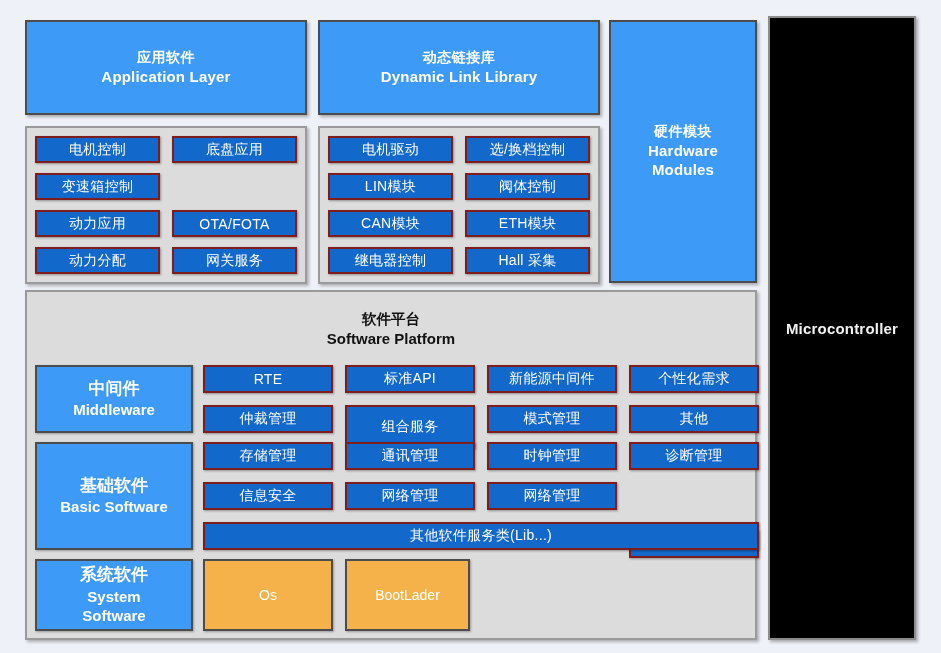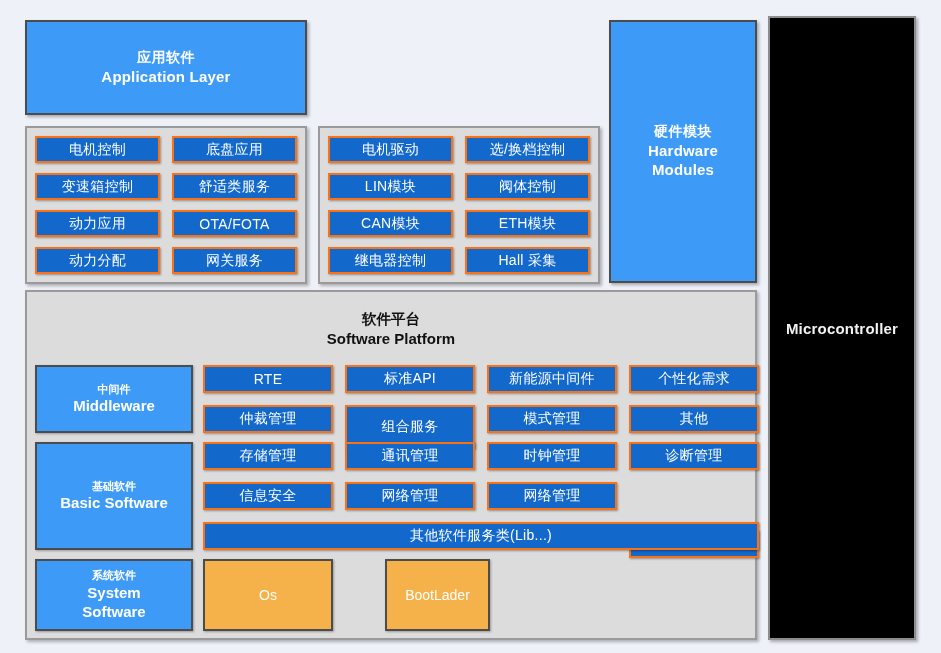--- a/index.html
+++ b/index.html
@@ -41,21 +41,21 @@
   .hdr-box .en { display: block; font-size: 15px; letter-spacing: .2px; }
 
   .panel {
     background: #dcdcdc;
     border: 2px solid #9a9a9a;
     box-shadow: 2px 2px 3px rgba(0,0,0,0.28);
   }
 
   .btn {
     background: #1268cb;
-    border: 2px solid #f97316;
+    border: 2px solid #7f1d1d;
     box-shadow: 1px 1px 2px rgba(0,0,0,0.35);
     color: #ffffff;
     display: flex;
     align-items: center;
     justify-content: center;
     text-align: center;
     font-size: 14px;
     letter-spacing: .3px;
     box-sizing: border-box;
   }
@@ -80,21 +80,21 @@
     color: #ffffff;
     font-weight: bold;
     display: flex;
     flex-direction: column;
     align-items: center;
     justify-content: center;
     text-align: center;
     line-height: 1.3;
     box-sizing: border-box;
   }
-  .side-label .cn { font-size: 11px; }
+  .side-label .cn { font-size: 17px; }
   .side-label .en { font-size: 15px; }
 
   .platform-title {
     position: absolute;
     left: 0;
     width: 100%;
     text-align: center;
     color: #111111;
     font-weight: bold;
     line-height: 1.3;
@@ -120,38 +120,43 @@
 
 <div id="canvas">
 
   <div class="abs hdr-box" style="left:25px; top:20px; width:282px; height:95px;">
     <div>
       <span class="cn">应用软件</span>
       <span class="en">Application Layer</span>
     </div>
   </div>
 
+  <div class="abs hdr-box" style="left:318px; top:20px; width:282px; height:95px;">
+    <div>
+      <span class="cn">动态链接库</span>
+      <span class="en">Dynamic Link Library</span>
+    </div>
+  </div>
 
   <div class="abs hdr-box" style="left:609px; top:20px; width:148px; height:263px;">
     <div>
       <span class="cn">硬件模块</span>
       <span class="en">Hardware</span>
       <span class="en">Modules</span>
     </div>
   </div>
 
   <div class="abs mcu" style="left:768px; top:16px; width:148px; height:624px;">
     <span>Microcontroller</span>
   </div>
 
   <div class="abs panel" style="left:25px; top:126px; width:282px; height:158px;">
     <div class="abs btn" style="left:8px;  top:8px;   width:125px; height:27px;">电机控制</div>
     <div class="abs btn" style="left:145px;top:8px;   width:125px; height:27px;">底盘应用</div>
     <div class="abs btn" style="left:8px;  top:45px;  width:125px; height:27px;">变速箱控制</div>
-    <div class="abs btn" style="left:145px;top:45px;  width:125px; height:27px;">舒适类服务</div>
     <div class="abs btn" style="left:8px;  top:82px;  width:125px; height:27px;">动力应用</div>
     <div class="abs btn" style="left:145px;top:82px;  width:125px; height:27px;">OTA/FOTA</div>
     <div class="abs btn" style="left:8px;  top:119px; width:125px; height:27px;">动力分配</div>
     <div class="abs btn" style="left:145px;top:119px; width:125px; height:27px;">网关服务</div>
   </div>
 
   <div class="abs panel" style="left:318px; top:126px; width:282px; height:158px;">
     <div class="abs btn" style="left:8px;  top:8px;   width:125px; height:27px;">电机驱动</div>
     <div class="abs btn" style="left:145px;top:8px;   width:125px; height:27px;">选/换档控制</div>
     <div class="abs btn" style="left:8px;  top:45px;  width:125px; height:27px;">LIN模块</div>
@@ -201,16 +206,16 @@
 
     <div class="abs btn" style="left:176px; top:230px; width:556px; height:28px;">其他软件服务类(Lib...)</div>
 
     <div class="abs side-label" style="left:8px; top:267px; width:158px; height:72px;">
       <span class="cn">系统软件</span>
       <span class="en">System</span>
       <span class="en">Software</span>
     </div>
 
     <div class="abs btn-orange" style="left:176px; top:267px; width:130px; height:72px;">Os</div>
-    <div class="abs btn-orange" style="left:318px; top:267px; width:105px; height:72px;margin-left:40px;">BootLader</div>
+    <div class="abs btn-orange" style="left:318px; top:267px; width:125px; height:72px;">BootLader</div>
   </div>
 
 </div>
 
 </body></html>

